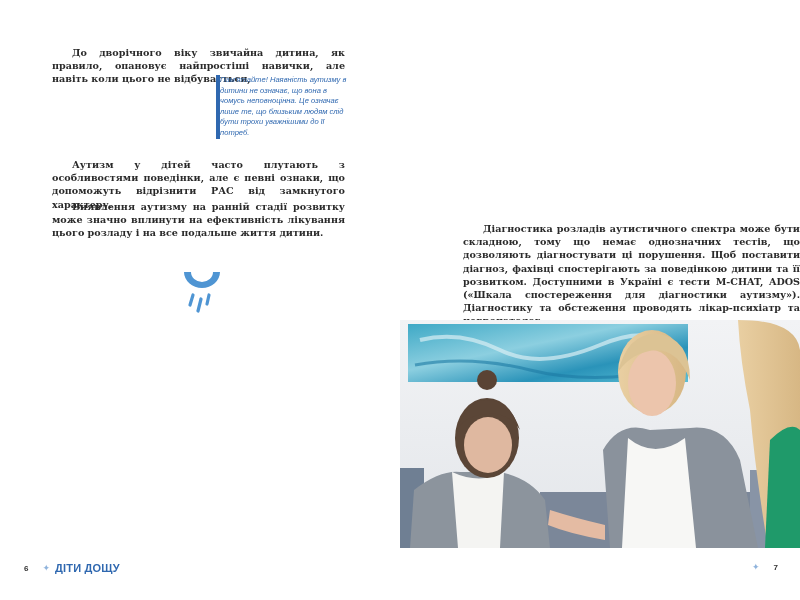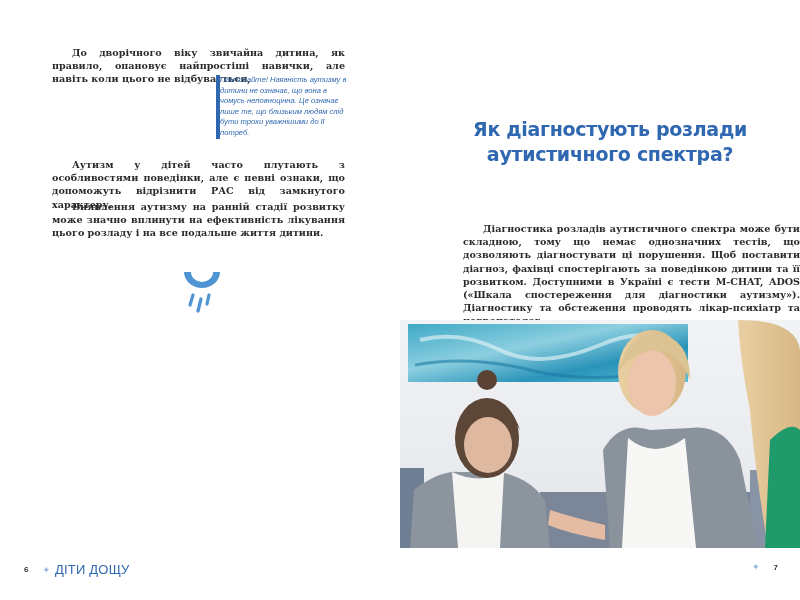--- a/index.html
+++ b/index.html
@@ -24,21 +24,21 @@
     font-size:7.6px; line-height:10.6px; color:#2f68b0; font-stretch:condensed;font-style:italic;
   }
 
   .drop-icon { position:absolute; left:180px; top:268px; width:44px; height:50px; }
 
   .footer { position:absolute; top:562px; font-family:"Liberation Sans", sans-serif; font-size:8px; }
   .footer-left { left:24px; display:flex; align-items:center; gap:14px; }
   .footer-right { right:22px; display:flex; align-items:center; gap:14px; }
   .pg-num { color:#333; font-weight:bold; }
   .star { color:#8fb3dc; font-size:9px; }
-  .brand { color:#2f68b0; font-weight:normal; font-size:13px; letter-spacing:0.2px; }
+  .brand { color:#2f68b0; font-weight:bold; font-size:11px; letter-spacing:0.2px; }
 
   .heading {
     position:absolute; left:60px; top:117px; width:300px; text-align:center;
     font-family:"DejaVu Sans", "Liberation Sans", sans-serif; font-weight:bold;
     font-size:19px; line-height:25px; color:#2f68b0; letter-spacing:-0.3px;
   }
   .rp-p { position:absolute; left:63px; top:222px; width:337px; }
 
   .photo { position:absolute; left:0; top:320px; width:400px; height:228px; overflow:hidden; background:#eceef0; }
 </style>
@@ -63,21 +63,20 @@
   <div class="footer footer-left">
     <span class="pg-num">6</span>
     <span style="display:flex;align-items:center;gap:5px;">
       <span class="star">✦</span>
       <span class="brand">ДІТИ ДОЩУ</span>
     </span>
   </div>
 </div>
 
 <div class="page page-right">
-  <h1 class="heading">Як діагностують розлади аутистичного спектра?</h1>
   <p class="body-text para rp-p">Діагностика розладів аутистичного спектра може бути складною, тому що немає однозначних тестів, що дозволяють діагностувати ці порушення. Щоб поставити діагноз, фахівці спостерігають за поведінкою дитини та її розвитком. Доступними в Україні є тести M-CHAT, ADOS («Шкала спостереження для діагностики аутизму»). Діагностику та обстеження проводять лікар-психіатр та невропатолог.</p>
 
   <div class="photo">
     <svg width="400" height="228" viewBox="0 0 400 228">
       <defs>
         <linearGradient id="wall" x1="0" y1="0" x2="0" y2="1">
           <stop offset="0" stop-color="#f2f3f5"></stop>
             <stop offset="1" stop-color="#e3e6ea"></stop>
         </linearGradient>
         <linearGradient id="paint" x1="0" y1="0" x2="1" y2="1">

